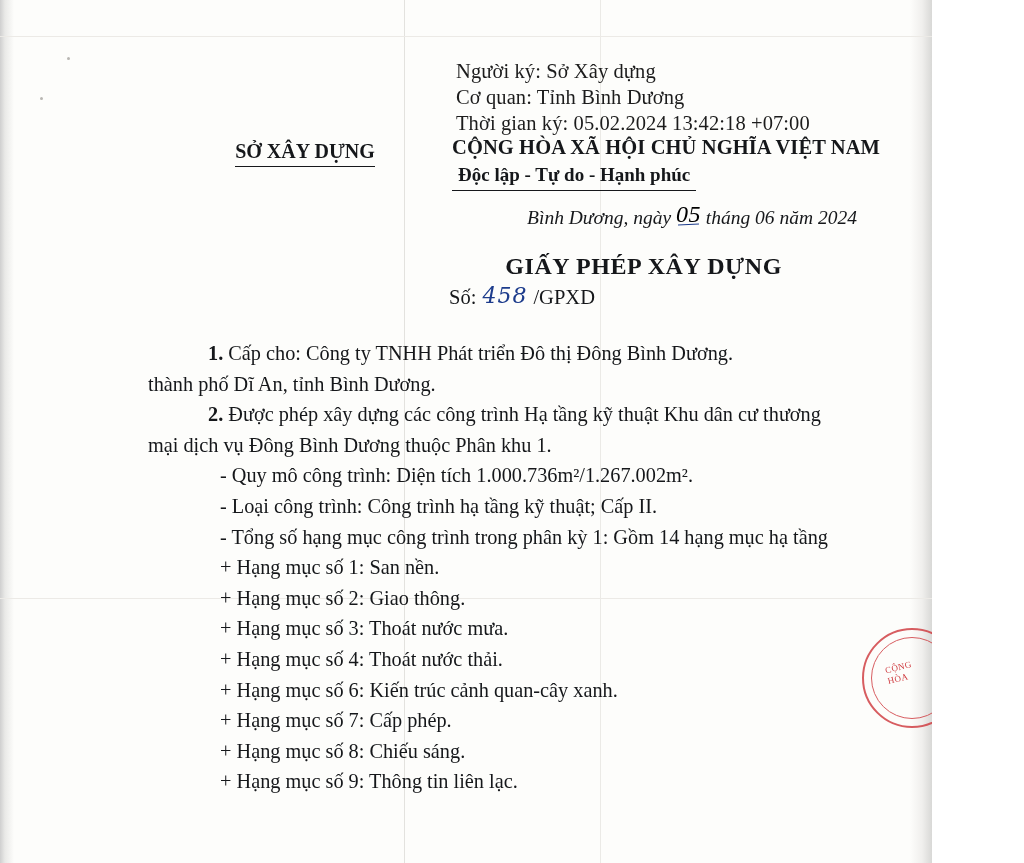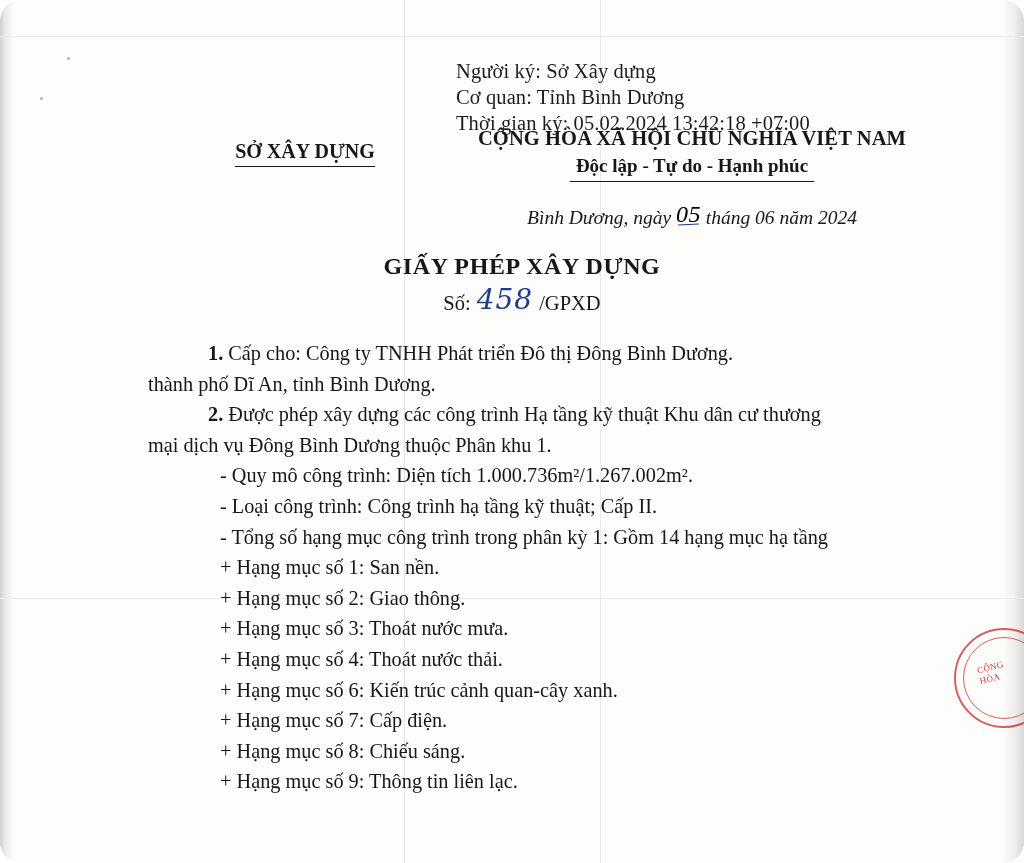--- a/index.html
+++ b/index.html
@@ -2,27 +2,26 @@
 <html lang="vi"><head>
 <meta charset="utf-8">
 <style>
   html, body {
     margin: 0;
     padding: 0;
     background: #ffffff;
   }
   #page {
     position: relative;
-    width: 1024px;
+    width: 932px;
     height: 863px;
     background: #fdfdfb;
     overflow: hidden;
     font-family: "Liberation Serif", "DejaVu Serif", serif;
     color: #15171a;
-    border-radius: 21px;
   }
 
   
   .scan-left-edge {
     position: absolute;
     left: 0; top: 0;
     width: 14px; height: 863px;
     background: linear-gradient(to right, #cfcfcf 0%, #e9e9e7 35%, #fdfdfb 100%);
   }
   .scan-right-edge {
@@ -77,23 +76,23 @@
     font-weight: 700;
   }
   .hdr-left .underline-name {
     display: inline-block;
     border-bottom: 1.6px solid #16181b;
     padding-bottom: 1px;
   }
   .hdr-right {
     position: absolute;
     left: 452px;
-    top: 125px;
+    top: 134px;
     width: 480px;
-    text-align: center;
+    text-align: left;
   }
   .hdr-right .nation {
     font-size: 20.5px;
     font-weight: 700;
     line-height: 26px;
     letter-spacing: .1px;
   }
   .hdr-right .motto {
     font-size: 19px;
     font-weight: 700;
@@ -133,39 +132,39 @@
     background: #1d3c8c;
     transform: rotate(-3deg);
   }
 
   
   .doc-title {
     position: absolute;
     left: 262px;
     top: 253px;
     width: 520px;
-    text-align: center;
+    text-align: right;
     font-size: 24px;
     font-weight: 700;
     letter-spacing: .6px;
   }
   .doc-number {
     position: absolute;
     left: 262px;
     top: 284px;
     width: 520px;
     text-align: center;
     font-size: 20.5px;
     white-space: nowrap;
   }
   .doc-number .num-hw {
     font-family: "DejaVu Serif", serif;
     font-style: italic;
     color: #1d3c8c;
-    font-size: 28px;
+    font-size: 22px;
     letter-spacing: 1px;
     padding: 0 6px;
     position: relative;
     top: -1px;
   }
 
   
   .body-text {
     position: absolute;
     left: 148px;
@@ -258,21 +257,21 @@
     <p class="p-indent"><span class="b">2.</span> <span>Được phép xây dựng các công trình Hạ tầng kỹ thuật Khu dân cư thương</span></p>
     <p>mại dịch vụ Đông Bình Dương thuộc Phân khu 1.</p>
     <p class="p-dash">- Quy mô công trình: Diện tích 1.000.736m²/1.267.002m².</p>
     <p class="p-dash">- Loại công trình: Công trình hạ tầng kỹ thuật; Cấp II.</p>
     <p class="p-dash">- Tổng số hạng mục công trình trong phân kỳ 1: Gồm 14 hạng mục hạ tầng</p>
     <p class="p-item">+ Hạng mục số 1: San nền.</p>
     <p class="p-item">+ Hạng mục số 2: Giao thông.</p>
     <p class="p-item">+ Hạng mục số 3: Thoát nước mưa.</p>
     <p class="p-item">+ Hạng mục số 4: Thoát nước thải.</p>
     <p class="p-item">+ Hạng mục số 6: Kiến trúc cảnh quan-cây xanh.</p>
-    <p class="p-item">+ Hạng mục số 7: Cấp điện.</p>
+    <p class="p-item">+ Hạng mục số 7: Cấp phép.</p>
     <p class="p-item">+ Hạng mục số 8: Chiếu sáng.</p>
     <p class="p-item">+ Hạng mục số 9: Thông tin liên lạc.</p>
 
   </div>
 
   <div class="seal"></div>
   <div class="seal-text">CỘNG HÒA</div>
 
 </div>
 

